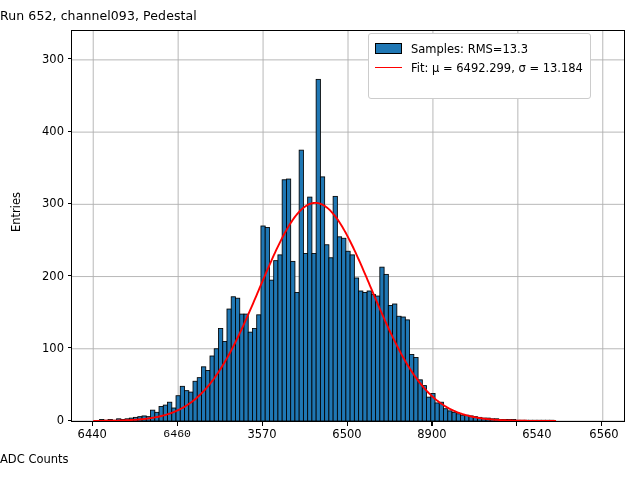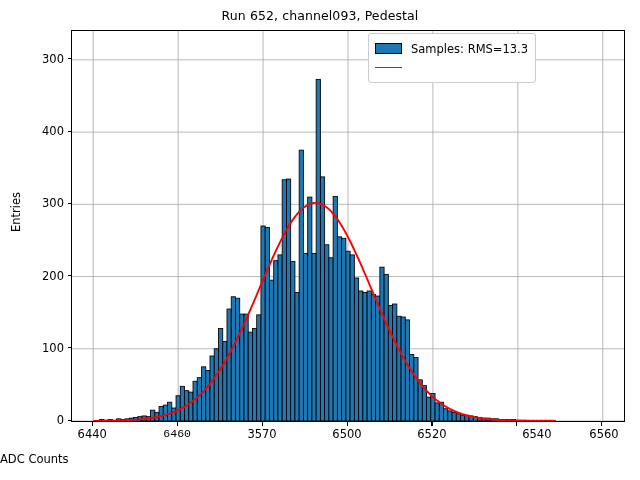--- a/index.html
+++ b/index.html
@@ -17,21 +17,20 @@
     position: relative;
     width: 640px;
     height: 480px;
     background: #ffffff;
   }
   #chart-title {
     position: absolute;
     left: 0;
     top: 8px;
     width: 640px;
-    text-align: center;
     font-size: 12.5px;
     color: #000000;
     letter-spacing: 0.1px;
   }
   #plot-area {
     position: absolute;
     left: 71px;
     top: 30px;
     width: 554px;
     height: 392px;
@@ -93,21 +92,21 @@
     width: 3.5px;
     left: 67.5px;
   }
   #legend {
     position: absolute;
     left: 368px;
     top: 33px;
     background: #ffffff;
     border: 0.9px solid #cccccc;
     border-radius: 3px;
-    padding: 5px 7px 5px 6px;
+    padding: 5px 7px 21px 6px;
     box-sizing: border-box;
   }
   .legend-row {
     display: flex;
     align-items: center;
     height: 19px;
   }
   .legend-swatch-patch {
     width: 27px;
     height: 11px;
@@ -270,21 +269,21 @@
   <div id="ticks-x">
       <div class="tick-mark xtick-mark" style="left: 91.7308px;"></div>
       <div class="tick-text xtick-text" style="left: 92.2308px;">6440</div>
       <div class="tick-mark xtick-mark" style="left: 176.654px;"></div>
       <div class="tick-text xtick-text" style="left: 177.154px; font-family: Liberation Mono, monospace;">6460</div>
       <div class="tick-mark xtick-mark" style="left: 261.577px;"></div>
       <div class="tick-text xtick-text" style="left: 262.077px;">3570</div>
       <div class="tick-mark xtick-mark" style="left: 346.5px;"></div>
       <div class="tick-text xtick-text" style="left: 347px;">6500</div>
       <div class="tick-mark xtick-mark" style="left: 431.423px;"></div>
-      <div class="tick-text xtick-text" style="left: 431.923px;">6520</div>
+      <div class="tick-text xtick-text" style="left: 431.923px;">8900</div>
       <div class="tick-mark xtick-mark" style="left: 516.346px;"></div>
       <div class="tick-text xtick-text" style="left: 516.846px; margin-left: 20px;">6540</div>
       <div class="tick-mark xtick-mark" style="left: 601.269px;"></div>
       <div class="tick-text xtick-text" style="left: 604px;">6560</div>
     </div>
   <div id="ticks-y">
       <div class="tick-mark ytick-mark" style="top: 419.5px;"></div>
       <div class="tick-text ytick-text" style="top: 420px;">0</div>
       <div class="tick-mark ytick-mark" style="top: 347.278px;"></div>
       <div class="tick-text ytick-text" style="top: 347.778px;">100</div>
@@ -301,16 +300,17 @@
   <div class="axis-label" id="xlabel">ADC Counts</div>
   <div class="axis-label" id="ylabel">Entries</div>
 
   <div id="legend">
     <div class="legend-row">
       <span class="legend-swatch-patch"></span>
       <span class="legend-text">Samples: RMS=13.3</span>
     </div>
     <div class="legend-row">
       <span class="legend-swatch-line"></span>
+      <span class="legend-text">Fit: μ = 6492.299, σ = 13.184</span>
     </div>
   </div>
 
 </div>
 
 </body></html>

